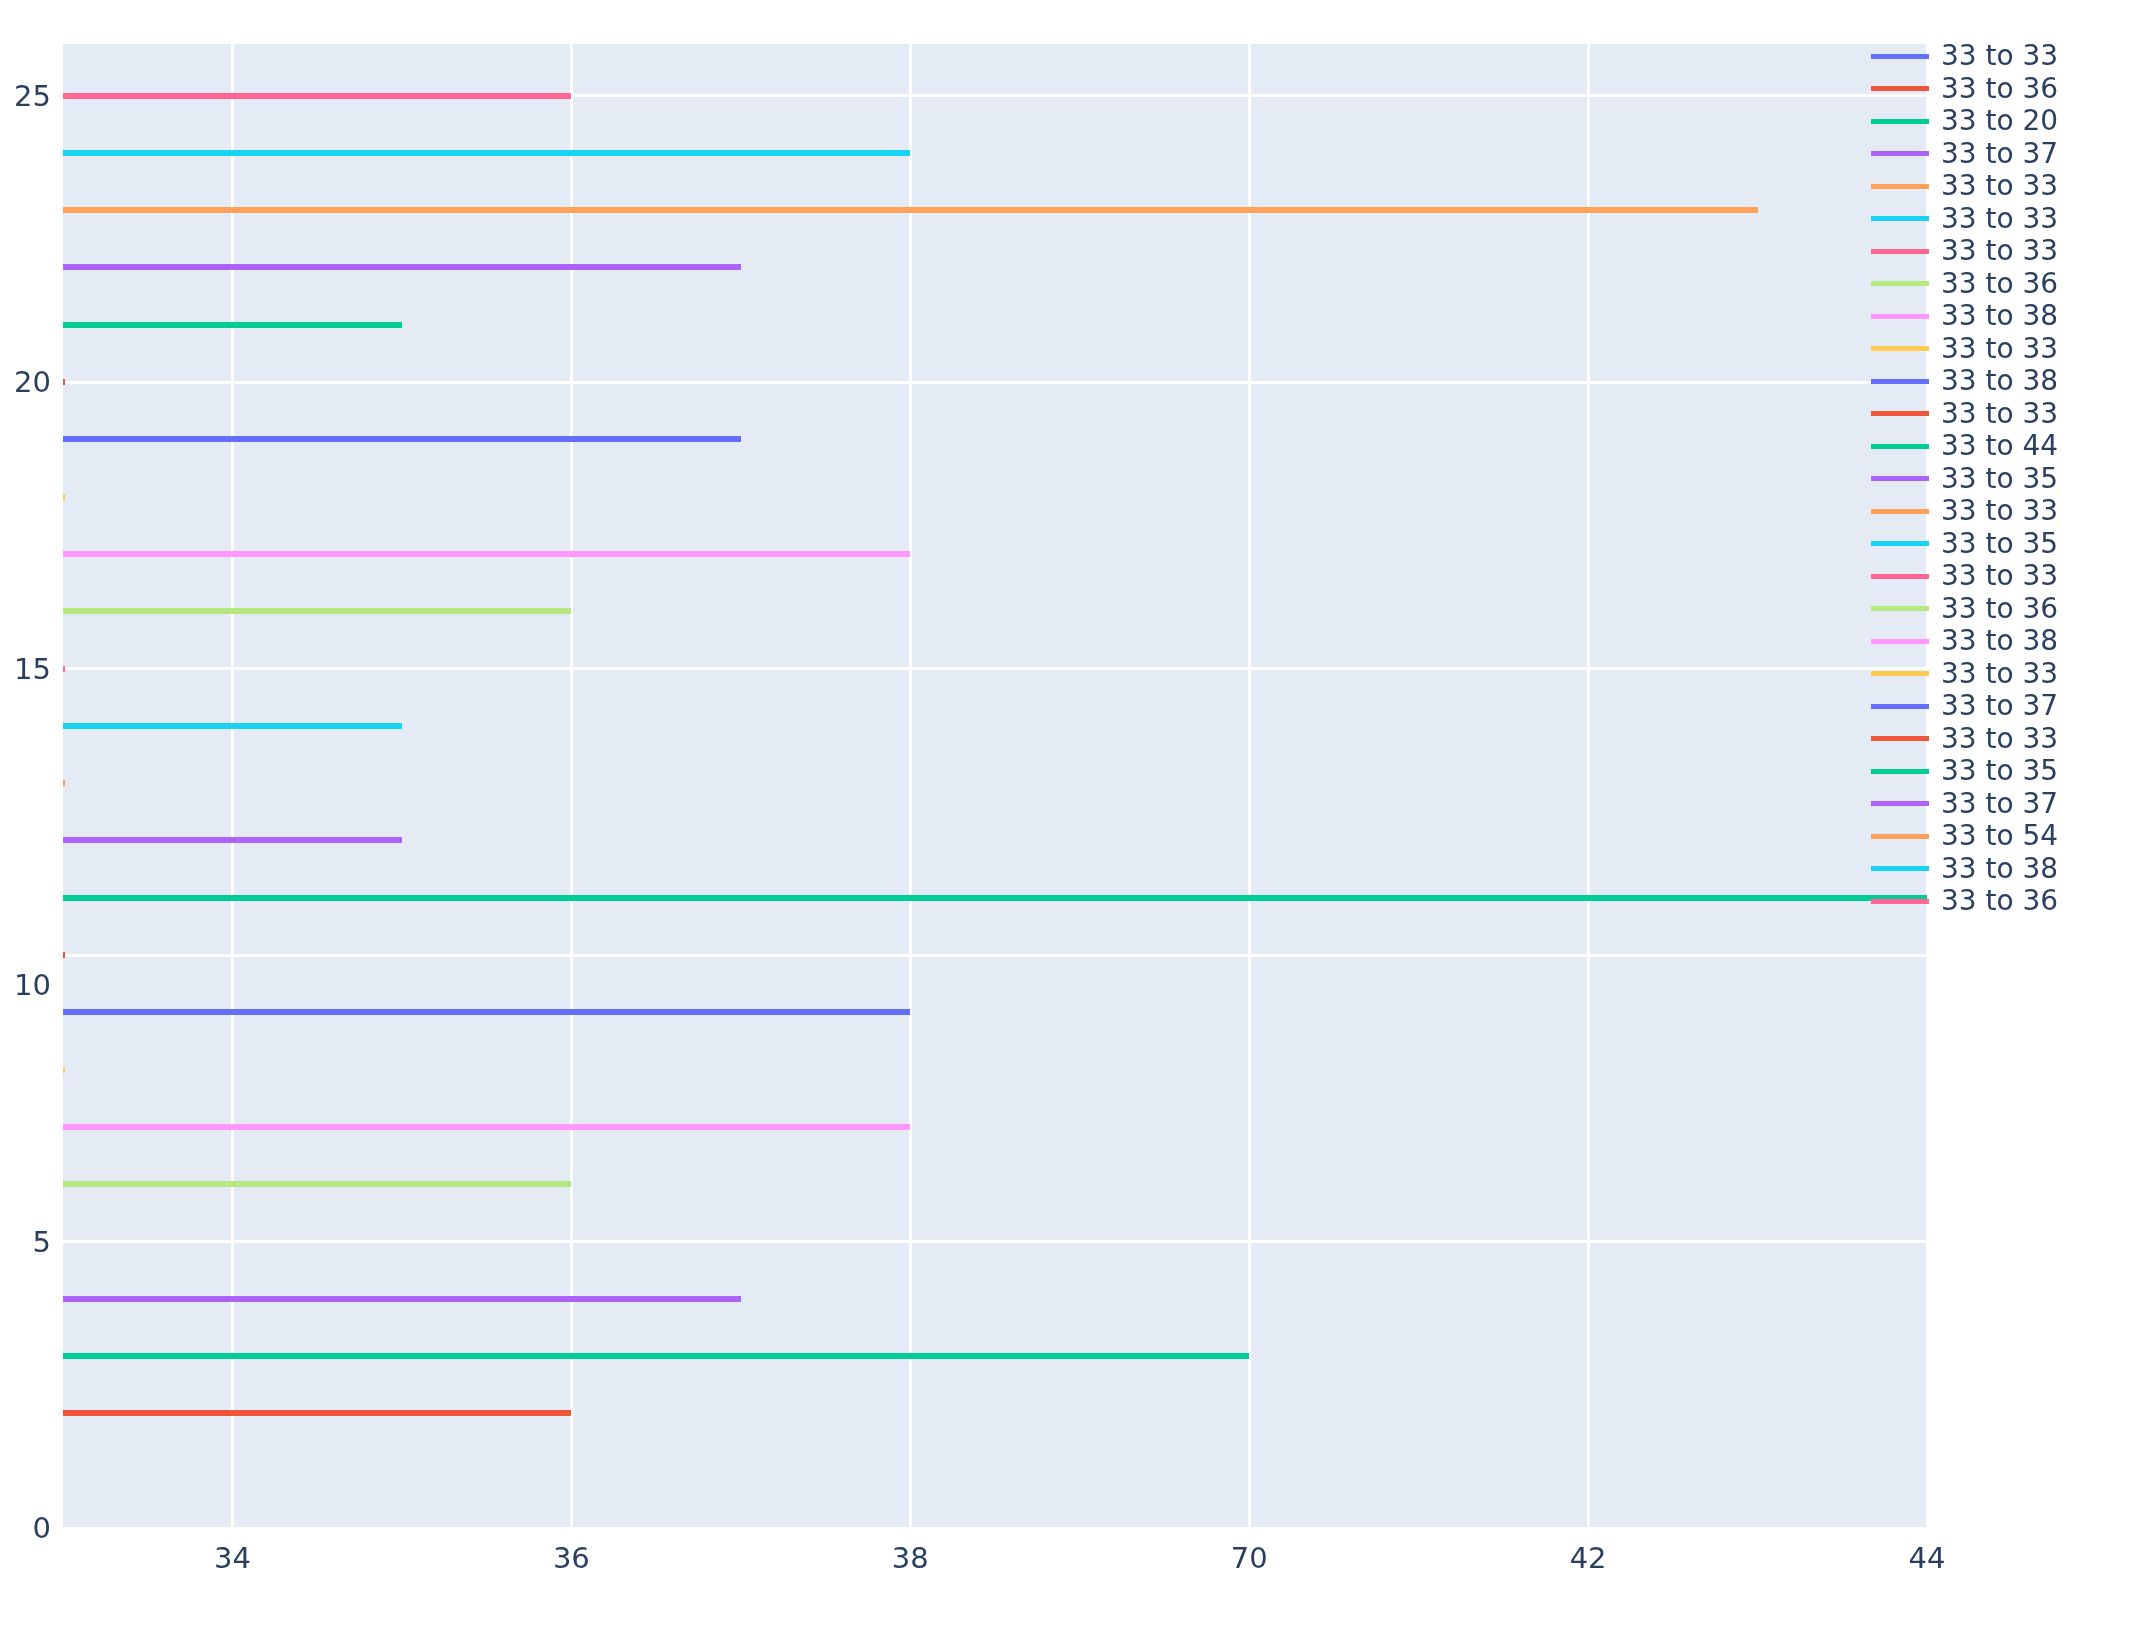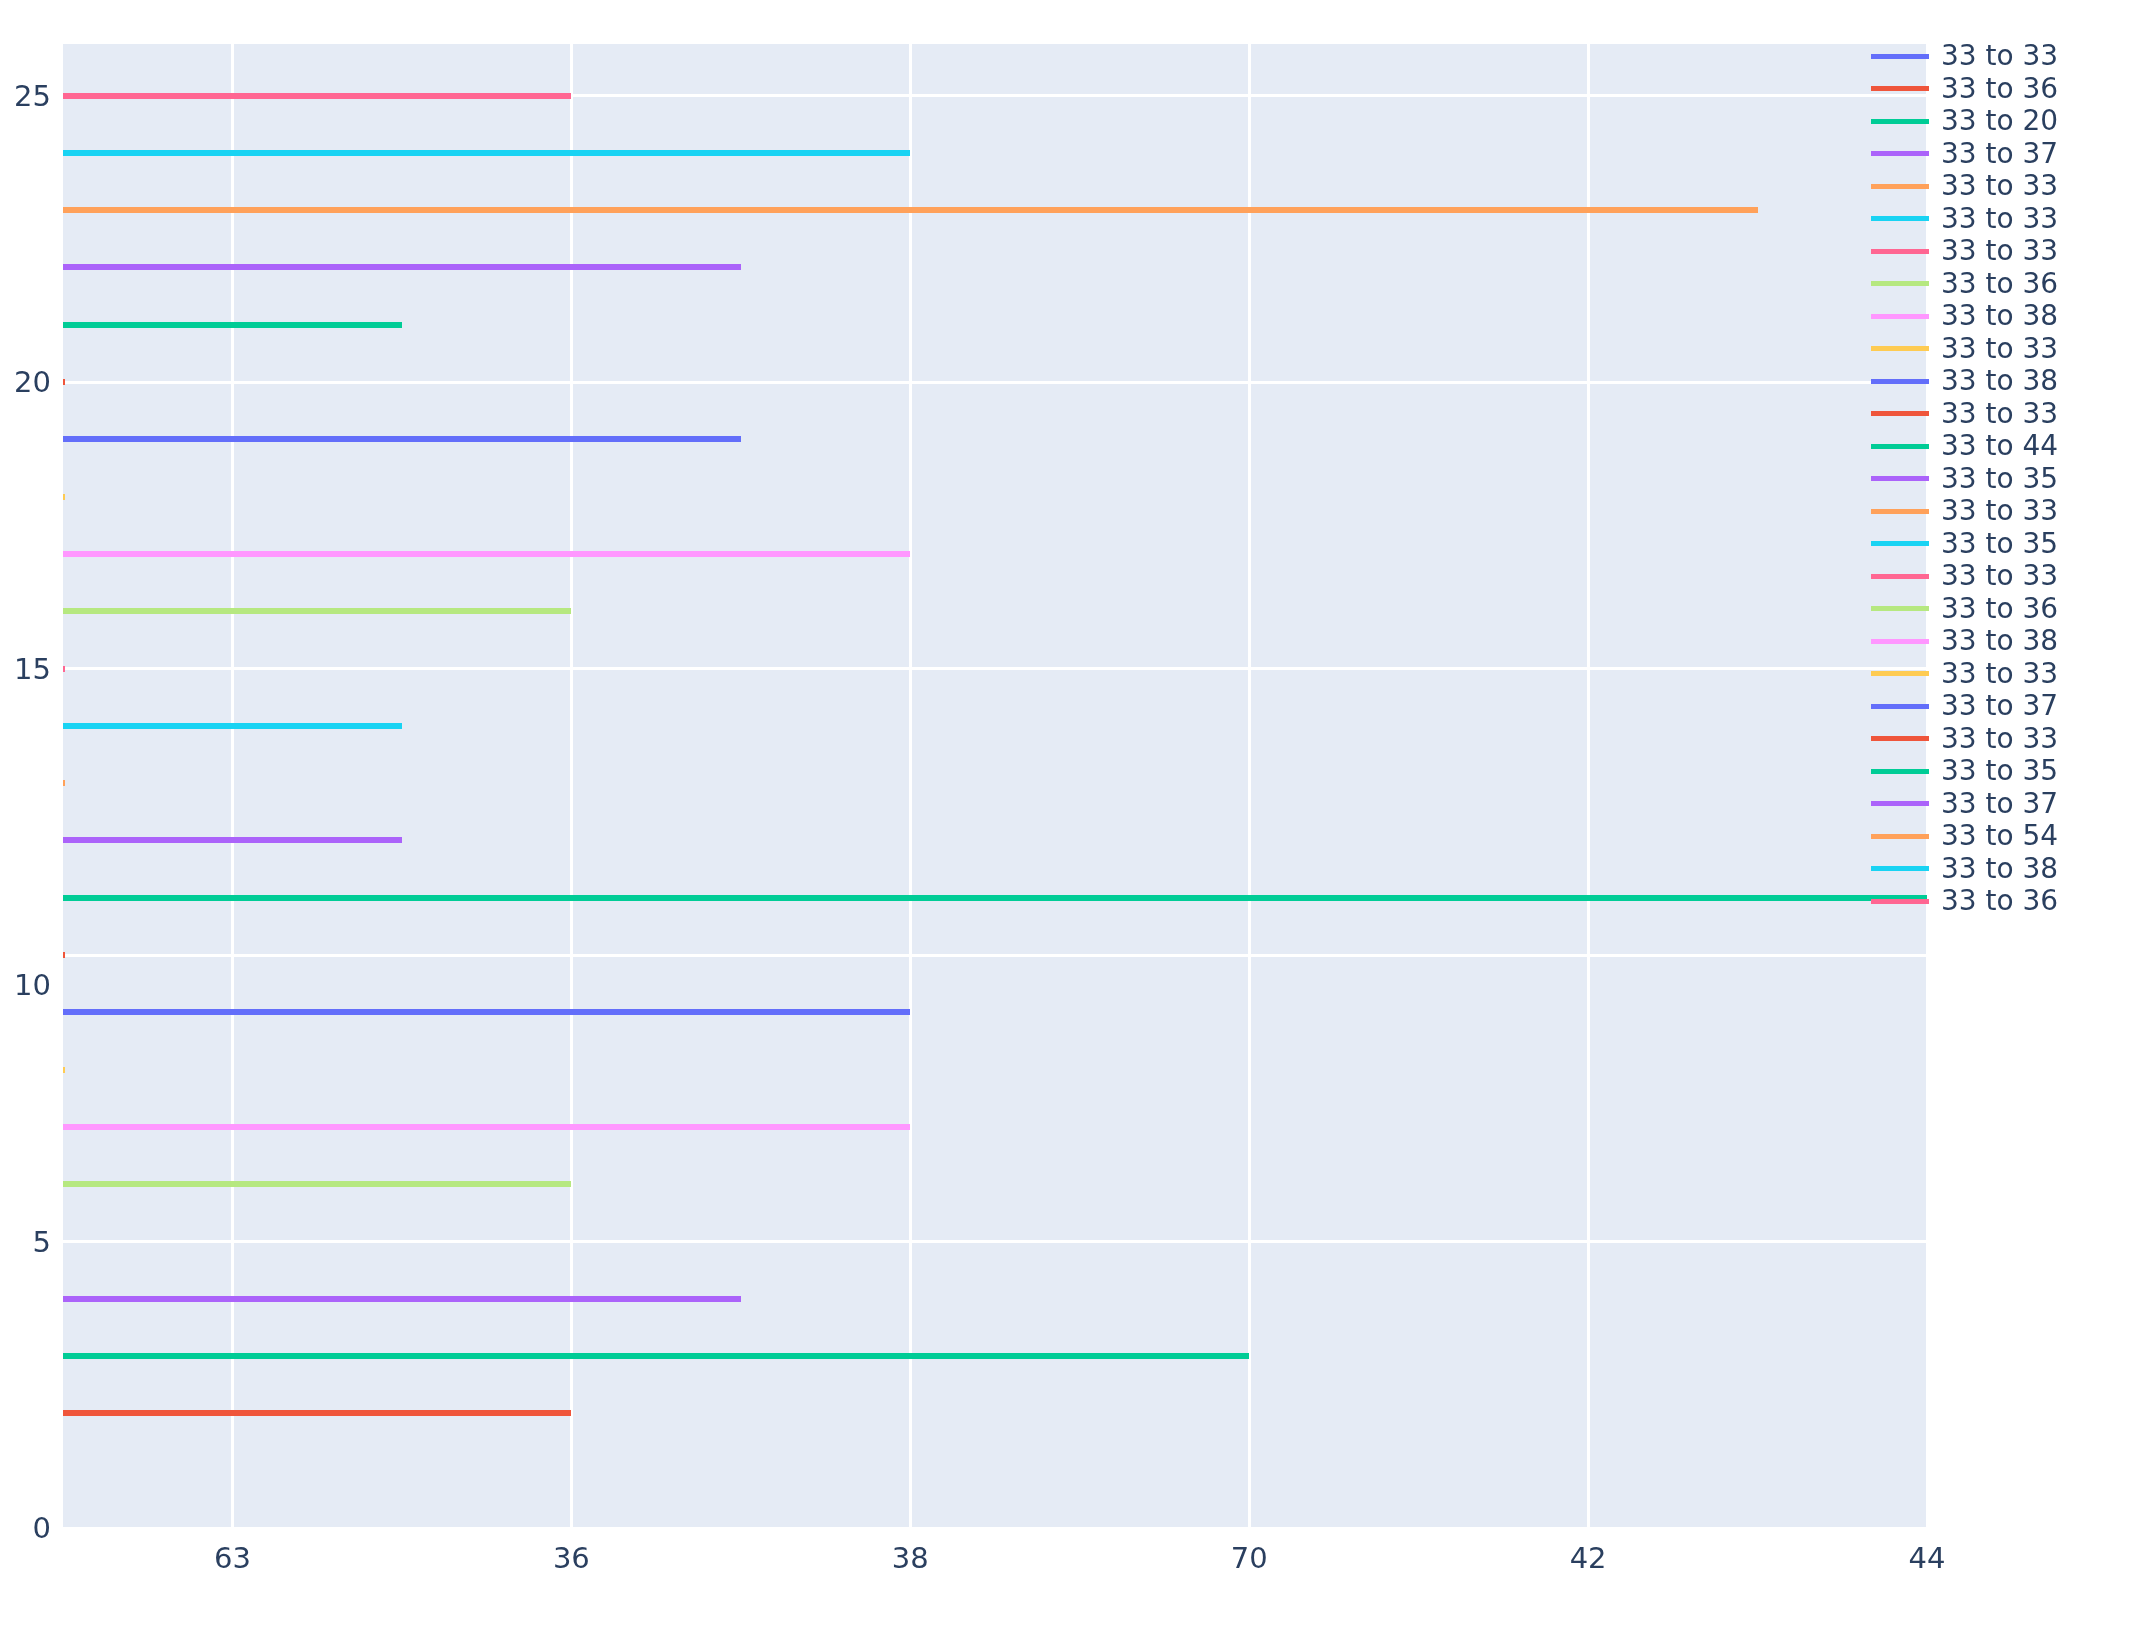--- a/index.html
+++ b/index.html
@@ -135,21 +135,21 @@
         <div class="series-line" style="left: 0px; width: 2px; top: 335.054px; background: rgb(239, 85, 59);"></div>
         <div class="series-line" style="left: 0px; width: 338.909px; top: 277.757px; background: rgb(0, 204, 150);"></div>
         <div class="series-line" style="left: 0px; width: 677.818px; top: 220.459px; background: rgb(171, 99, 250);"></div>
         <div class="series-line" style="left: 0px; width: 1694.55px; top: 163.162px; background: rgb(255, 161, 90);"></div>
         <div class="series-line" style="left: 0px; width: 847.273px; top: 105.865px; background: rgb(25, 211, 243);"></div>
         <div class="series-line" style="left: 0px; width: 508.364px; top: 48.5676px; background: rgb(255, 102, 146);"></div>
       </div>
   </div>
 
   <div id="xticks">
-      <div class="xtick" style="left: 232.455px;">63</div>
+      <div class="xtick" style="left: 232.455px;">34</div>
       <div class="xtick" style="left: 571.364px;">36</div>
       <div class="xtick" style="left: 910.273px;">38</div>
       <div class="xtick" style="left: 1249.18px;">70</div>
       <div class="xtick" style="left: 1588.09px;">42</div>
       <div class="xtick" style="left: 1927px;">44</div>
     </div>
   <div id="yticks">
       <div class="ytick-inner" style="top: 1528px; left: 0px; width: 51px; text-align: right;">0</div>
       <div class="ytick-inner" style="top: 1241.51px; left: 0px; width: 51px; text-align: right;">5</div>
       <div class="ytick-inner" style="top: 955.027px; left: 0px; width: 51px; text-align: right; margin-top: 30px;">10</div>

